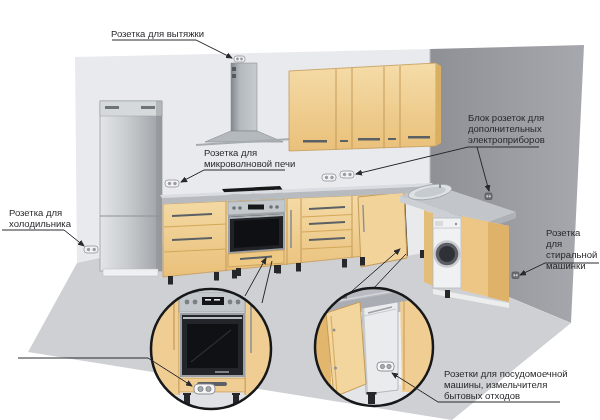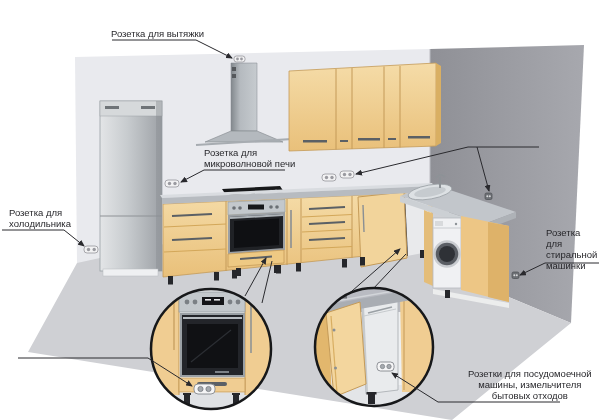--- a/index.html
+++ b/index.html
@@ -303,22 +303,25 @@
     <path d="M2,230 L64,230 L84,246" marker-end="url(#arw)"></path>
     <path d="M600,263 L545,263 L520,275" marker-end="url(#arw)"></path>
     <path d="M18,358 L148,358 L192,386" marker-end="url(#arw)"></path>
     <path d="M560,402 L438,402 L392,373" marker-end="url(#arw)"></path>
   </g>
 </svg>
 
 <div class="callout" style="left:111px;top:28px;">Розетка для вытяжки</div>
 <div class="callout" style="left:204px;top:147px;">Розетка для
 микроволновой печи</div>
+<div class="callout" style="left:468px;top:112px;">Блок розеток для
+дополнительных
+электроприборов</div>
 <div class="callout" style="left:9px;top:207px;">Розетка для
 холодильника</div>
 <div class="callout" style="left:546px;top:227px;">Розетка для
 стиральной
 машинки</div>
-<div class="callout" style="left:468px;top:368px;text-align:center;">Розетки для посудомоечной
+<div class="callout" style="left:444px;top:368px;">Розетки для посудомоечной
 машины, измельчителя
 бытовых отходов</div>
 
 </div>
 
 </body></html>

